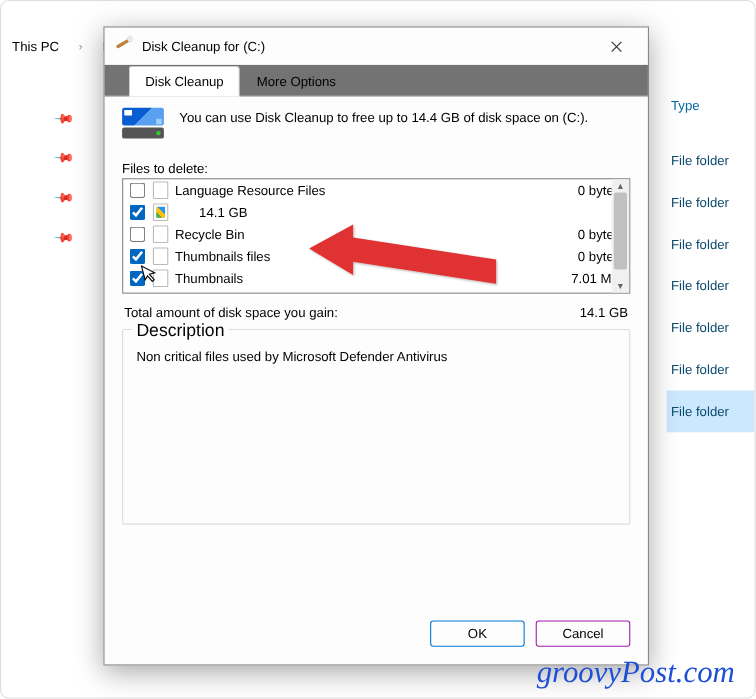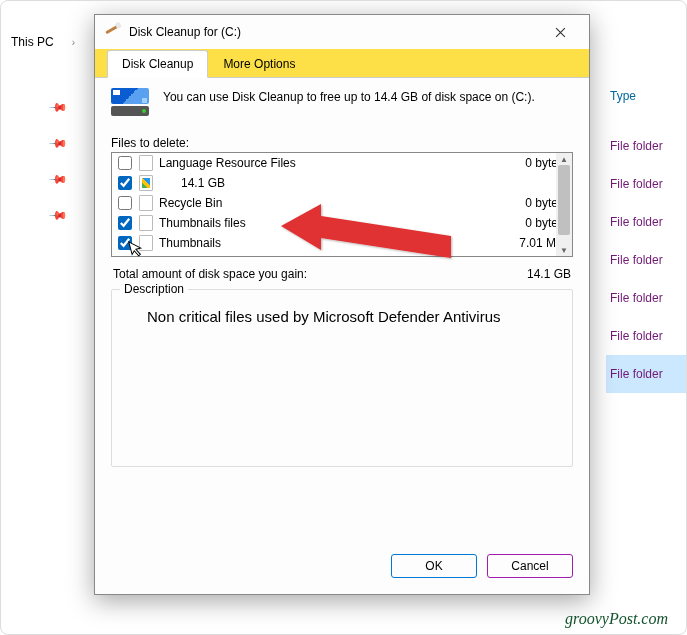--- a/index.html
+++ b/index.html
@@ -4,41 +4,41 @@
   <style>
     * { box-sizing: border-box; font-family: 'Segoe UI', Tahoma, sans-serif; }
     body { margin: 0; width: 687px; height: 635px; background: #fff; position: relative; overflow: hidden; border: 1px solid #ddd; border-radius: 8px;}
     .breadcrumb { position: absolute; top: 34px; left: 10px; font-size: 12px; color: #000; display: flex; align-items: center; gap: 18px; }
     .breadcrumb-sep { color: #888; font-size: 10px; }
     .left-pins { position: absolute; left: 50px; top: 100px; display: flex; flex-direction: column; gap: 22px; }
     .pin-icon { color: #666; font-size: 12px; transform: rotate(45deg); }
     .right-col { position: absolute; right: 0px; top: 88px; width: 80px; }
     .right-header { font-size: 12px; color: #0369a1; margin-bottom: 24px; padding-left: 4px; }
     .right-items { display: flex; flex-direction: column; }
-    .right-item { font-size: 12px; padding: 12px 4px; color: #701a75; white-space: nowrap;}
+    .right-item { font-size: 12px; padding: 12px 4px; color: #0c4a6e; white-space: nowrap;}
     .right-item.highlighted { background: #cce8ff; }
-    .watermark { position: absolute; bottom: 6px; right: 18px; font-family: Georgia, serif; font-style: italic; font-size: 16px; color: #14532d; margin-left: 31px; }
+    .watermark { position: absolute; bottom: 6px; right: 18px; font-family: Georgia, serif; font-style: italic; font-size: 28px; color: #1d4ed8; margin-left: 31px; }
 
     .dialog {
       position: absolute;
-      left: 93px; top: 13px;
+      left: 93px; top: 23px;
       width: 496px; height: 581px;
       background: #fdfdfd;
       border: 1px solid #888;
       box-shadow: 0 6px 24px rgba(0,0,0,0.35);
       display: flex; flex-direction: column;
     }
     .titlebar { display: flex; align-items: center; height: 34px; padding: 0 6px 0 10px; }
     .title-icon { width: 16px; height: 16px; margin-right: 8px; position: relative; }
     .brush { position: absolute; width: 14px; height: 3px; background: #c08040; top: 4px; left: 0; transform: rotate(-30deg); border-radius: 2px; }
     .brush::after { content:""; position: absolute; right: -3px; top: -2px; width: 5px; height: 6px; background: #e8e8e8; border-radius: 2px; }
     .title-text { font-size: 12px; flex: 1; }
     .close-btn { width: 46px; height: 30px; display: flex; align-items: center; justify-content: center; font-size: 14px; color: #333; cursor: pointer; }
 
-    .tabs { display: flex; padding-left: 12px; border-bottom: 1px solid #ccc; background: #fde047; }
+    .tabs { display: flex; padding-left: 22px; border-bottom: 1px solid #ccc; background: #737373; }
     .tab { padding: 6px 14px 6px 14px; font-size: 12px; border: 1px solid transparent;  position: relative; top: 1px; cursor: pointer;}
     .tab.active { background: #fff; border: 1px solid #ccc; border-bottom: 1px solid #fff; border-radius: 3px 3px 0 0;}
 
     .content { flex: 1; padding: 10px 16px 8px 16px; display: flex; flex-direction: column; font-size: 12px; color: #000; }
     .intro { display: flex; gap: 12px; margin-bottom: 10px; }
     .drive-icon { width: 40px; height: 34px; flex-shrink: 0; position: relative; }
     .drive-top { position: absolute; top: 0; left: 0; width: 38px; height: 16px; background: linear-gradient(135deg,#0a5dd1 50%,#5aa0f0 50%); border-radius: 2px;}
     .drive-top::before{content:"";position:absolute;left:2px;top:2px;width:7px;height:5px;background:#fff;}
     .drive-top::after{content:"";position:absolute;right:2px;bottom:1px;width:5px;height:5px;background:#9fd0ff;}
     .drive-bot { position: absolute; top: 18px; left: 0; width: 38px; height: 10px; background: #555; border-radius: 2px; }
@@ -55,22 +55,22 @@
     .row-label { flex: 1; white-space: nowrap; overflow: hidden; text-overflow: ellipsis;}
     .row-size { width: 70px; text-align: right; padding-right: 4px;}
     .scrollbar { position: absolute; right: 0; top: 0; bottom: 0; width: 16px; background: #f0f0f0; }
     .thumb { position: absolute; left: 2px; right: 2px; top: 12px; height: 70px; background: #c0c0c0; border-radius: 2px; }
     .sb-arrow { position: absolute; left: 0; right: 0; height: 12px; display:flex;align-items:center;justify-content:center;font-size:8px;color:#666;}
     .sb-arrow.up{top:0;} .sb-arrow.down{bottom:0;}
 
     .total-row { display: flex; justify-content: space-between; margin: 10px 2px 8px 2px; }
 
     .desc-group { border: 1px solid #ddd; border-radius: 2px; padding: 10px 12px 12px 12px; height: 178px; position: relative; }
-    .desc-legend { position: absolute; top: -8px; left: 8px; background: #fdfdfd; padding: 0 4px; font-size: 12px; }
-    .desc-text { font-size: 15px; line-height: 1.4; margin-top: 6px; margin-left: 23px;}
+    .desc-legend { position: absolute; top: -8px; left: 8px; background: #fdfdfd; padding: 0 4px; font-size: 16px; }
+    .desc-text { font-size: 12px; line-height: 1.4; margin-top: 6px;}
 
     .footer { display: flex; justify-content: flex-end; gap: 10px; padding: 12px 16px 16px 0; }
     .btn { min-width: 86px; height: 24px; border: 1px solid #a21caf; background: #fdfdfd; border-radius: 3px; font-size: 12px; cursor: pointer; }
     .btn.primary { border: 1px solid #0078d4; }
 
     .arrow-annot { position: absolute; left: 280px; top: 195px; pointer-events: none; }
 
     .cursor { position: absolute; left: 129px; top: 238px; font-size: 15px; pointer-events: none; color:#000; transform: rotate(-15deg);}
   </style>
 </head>

